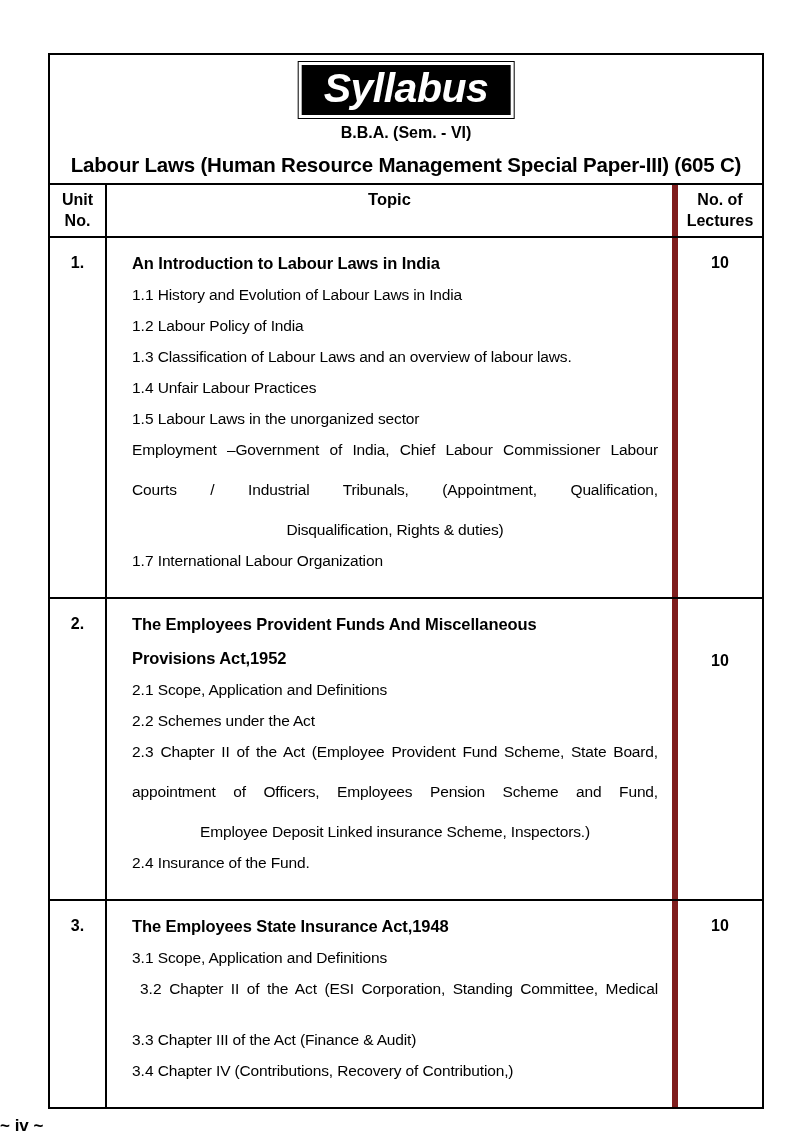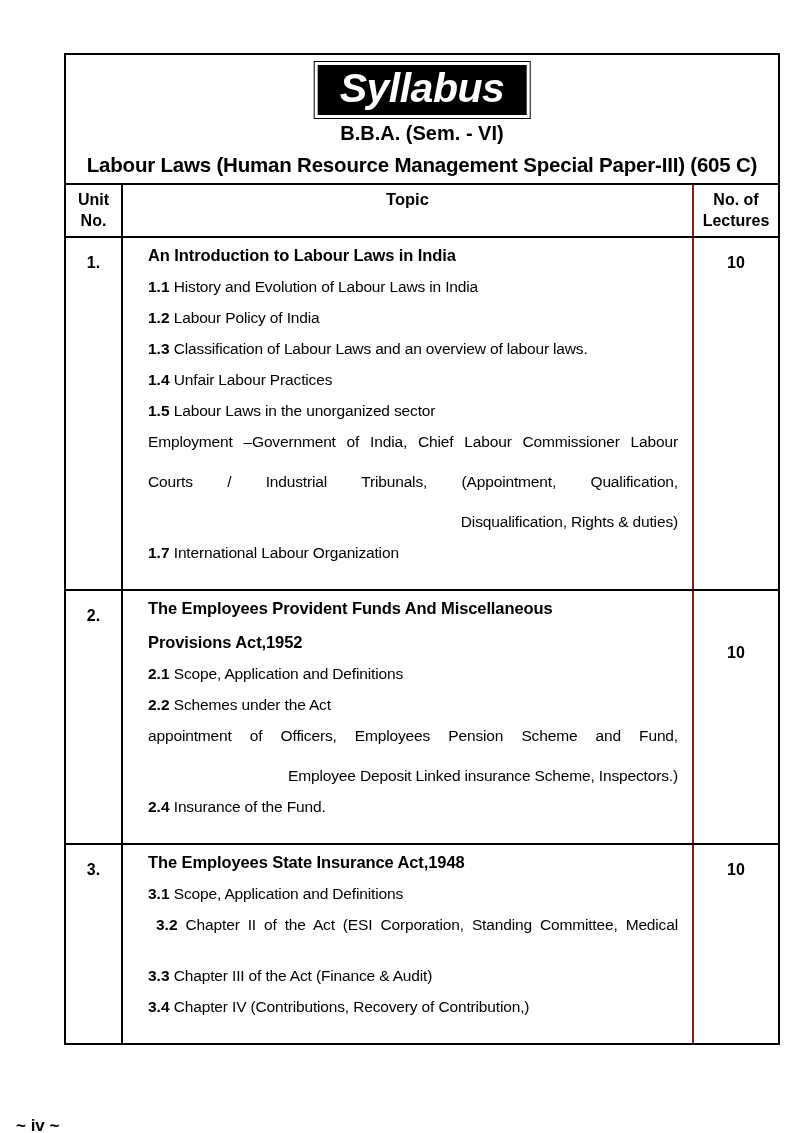--- a/index.html
+++ b/index.html
@@ -14,21 +14,20 @@
     color: #000000;
     position: relative;
     overflow: hidden;
   }
 
   .page {
     position: absolute;
     left: 0; top: 0;
     width: 666px;
     height: 1133px;
-    margin-left: 16px;
   }
 
   
   .syllabus-table {
     position: absolute;
     left: 48px;
     top: 53px;
     width: 716px;
     border: 2px solid #000;
     box-sizing: border-box;
@@ -59,21 +58,21 @@
     letter-spacing: -0.5px;
     padding: 1px 22px 4px 22px;
     font-family: "Liberation Sans", sans-serif;
     white-space: nowrap;
   }
 
   
   .course-row {
     text-align: center;
     font-weight: bold;
-    font-size: 20px;
+    font-size: 16px;
     line-height: 26px;
     padding: 3px 0 4px 0;
   }
   .title-row {
     text-align: center;
     font-weight: bold;
     font-size: 20.5px;
     line-height: 27px;
     padding: 1px 4px 5px 4px;
     border-bottom: 2px solid #000;
@@ -88,21 +87,21 @@
   }
   .col-unit {
     width: 57px;
     flex: 0 0 57px;
     box-sizing: border-box;
     border-right: 2px solid #000;
   }
   .col-topic {
     flex: 1 1 auto;
     box-sizing: border-box;
-    border-right: 2px solid #7f1d1d;
+    border-right: 6px solid #7f1d1d;
   }
   .col-lect {
     width: 84px;
     flex: 0 0 84px;
     box-sizing: border-box;
   }
 
   .thead .col-unit,
   .thead .col-lect {
     text-align: center;
@@ -136,21 +135,21 @@
     font-size: 16px;
     padding-top: 16px;
   }
   .unit-row .col-lect {
     text-align: center;
     font-weight: bold;
     font-size: 16px;
     padding-top: 16px;
   }
   .unit-row .col-topic {
-    padding: 7px 14px 26px 25px;
+    padding: 15px 14px 26px 25px;
   }
 
   
   .lect-offset-2 { padding-top: 53px !important; }
 
   .unit-heading {
     font-weight: bold;
     font-size: 16.5px;
     line-height: 21px;
     margin: 0 0 4px 0;
@@ -170,34 +169,34 @@
     margin-top: 11px;
     padding-left: 28px;
     text-indent: -28px;
     letter-spacing: -0.15px;
   }
   .topic-item.justify {
     text-align: justify;
     text-justify: inter-word;
   }
   .topic-item .num {
-    font-weight: bold;
+    font-weight: normal;
     letter-spacing: 0;
   }
 
   
   .topic-item.justify .ln {
     display: block;
     text-align: justify;
   }
   .topic-item.justify .ln:first-child {
     text-indent: -28px;
   }
   .topic-item.justify .ln.last {
-    text-align: right;
+    text-align: center;
   }
   .topic-item.justify .ln::after {
     content: "";
     display: inline-block;
     width: 100%;
   }
   .topic-item.justify .ln.last::after {
     display: none;
   }
 
@@ -304,20 +303,22 @@
           <span class="num">2.1</span>
           <span>Scope, Application and Definitions</span>
         </div>
 
         <div class="topic-item">
           <span class="num">2.2</span>
           <span>Schemes under the Act</span>
         </div>
 
         <div class="topic-item justify">
+          <span class="ln"><span class="num">2.3</span>
+            <span>Chapter II of the Act (Employee Provident Fund Scheme, State Board,</span></span>
           <span class="ln">appointment of Officers, Employees Pension Scheme and Fund,</span>
           <span class="ln last">Employee Deposit Linked insurance Scheme, Inspectors.)</span>
         </div>
 
         <div class="topic-item">
           <span class="num">2.4</span>
           <span>Insurance of the Fund.</span>
         </div>
       </div>
       <div class="col-lect lect-offset-2">10</div>

